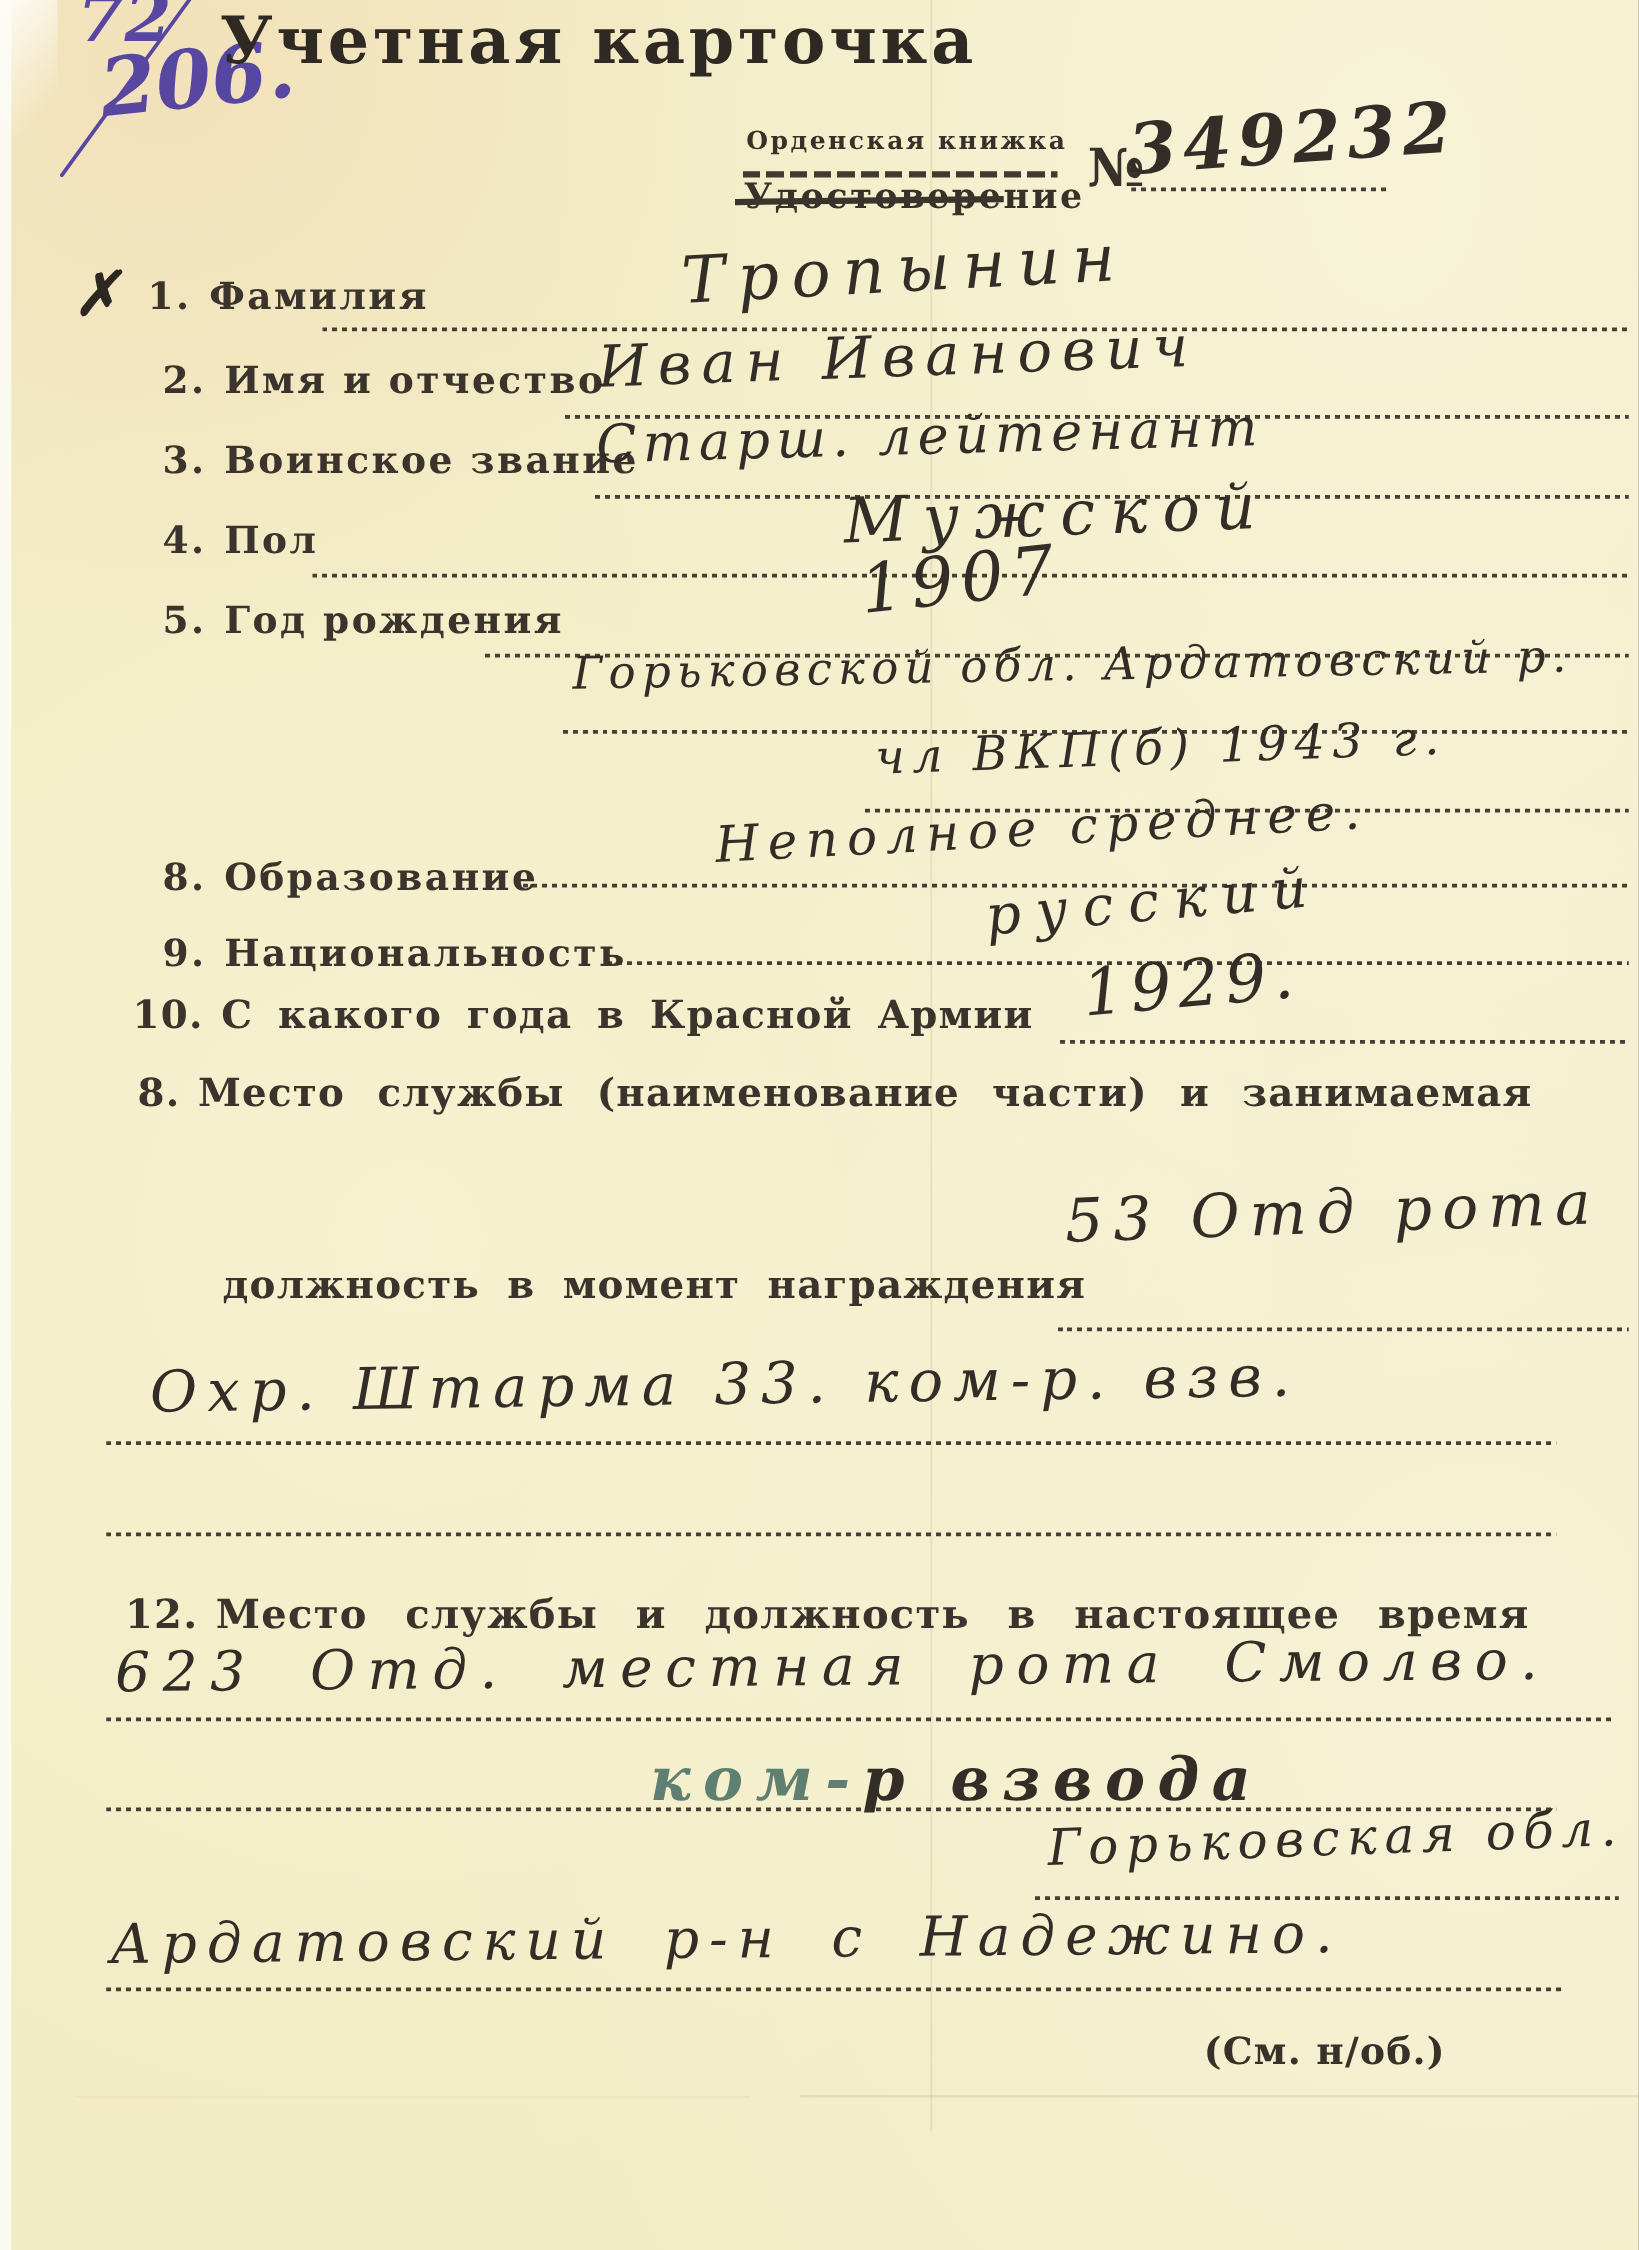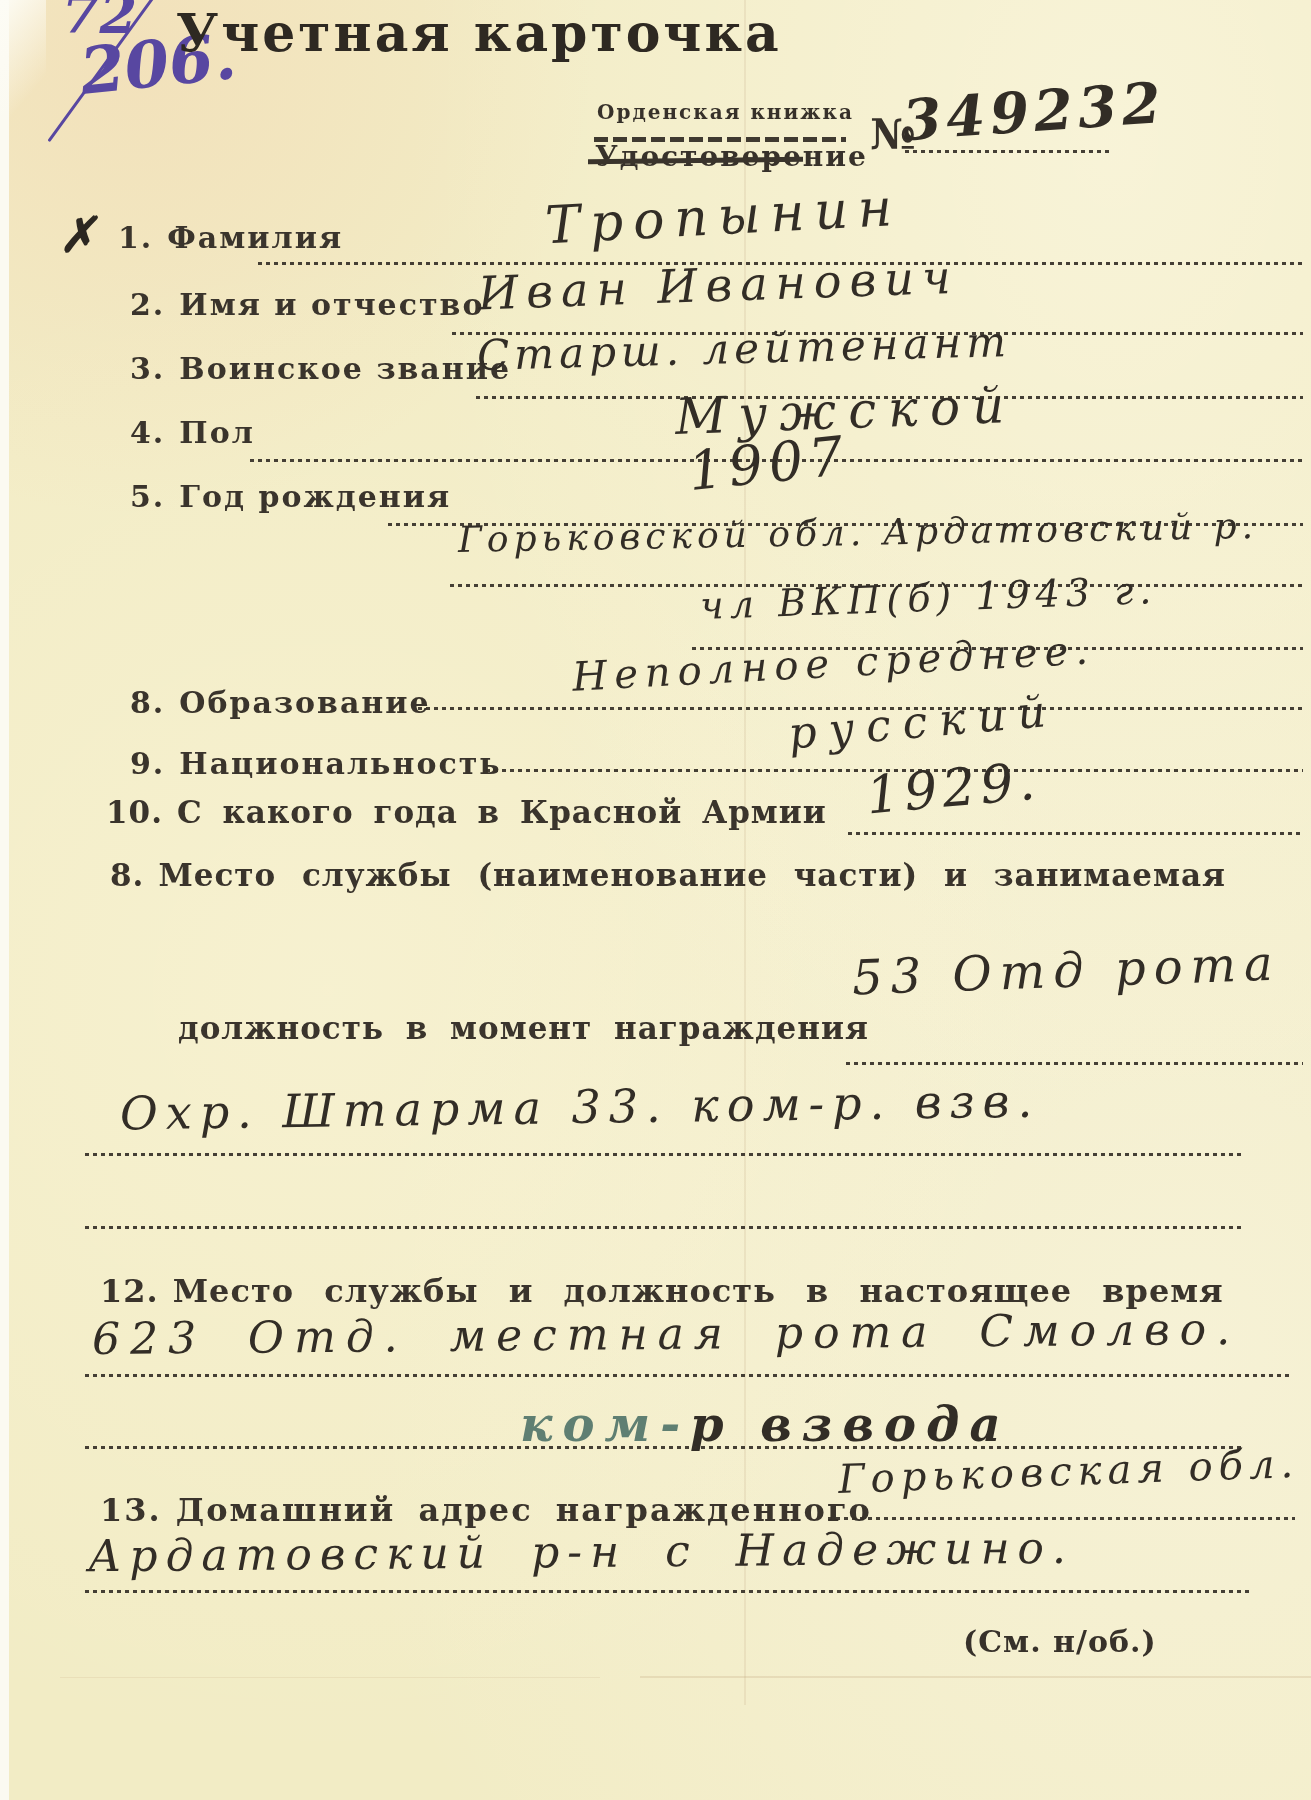--- a/index.html
+++ b/index.html
@@ -140,21 +140,18 @@
 
   <div class="label" style="left:100px;top:1272px;letter-spacing:1px;word-spacing:18px;font-size:32px;">
     <span class="fnum">12.</span><span>Место службы и должность в настоящее время</span>
   </div>
   <div class="hand" style="left:92px;top:1308px;font-size:44px;letter-spacing:10px;word-spacing:18px;transform:rotate(-0.5deg);">623 Отд. местная рота Смолво.</div>
   <div class="dotline" style="left:85px;top:1374px;width:1205px;"></div>
   <div class="hand pencil" style="left:520px;top:1396px;font-size:48px;letter-spacing:10px;font-weight:bold;"><span>ком-</span><span style="color:#322d26;">р взвода</span></div>
   <div class="dotline" style="left:85px;top:1446px;width:1160px;"></div>
 
   <div class="hand" style="left:838px;top:1448px;font-size:40px;letter-spacing:6px;transform:rotate(-2deg);">Горьковская обл.</div>
-  <div class="label" style="left:100px;top:1491px;letter-spacing:2px;word-spacing:10px;font-size:32px;">
-    <span class="fnum">13.</span><span>Домашний адрес награжденного</span>
-  </div>
   <div class="dotline" style="left:828px;top:1517px;width:467px;"></div>
   <div class="hand" style="left:88px;top:1526px;font-size:44px;letter-spacing:8px;word-spacing:16px;transform:rotate(-0.5deg);">Ардатовский р-н с Надежино.</div>
   <div class="dotline" style="left:85px;top:1590px;width:1165px;"></div>
 
   <div class="footer-note print">(См. н/об.)</div>
 </div>
 
 </body></html>

